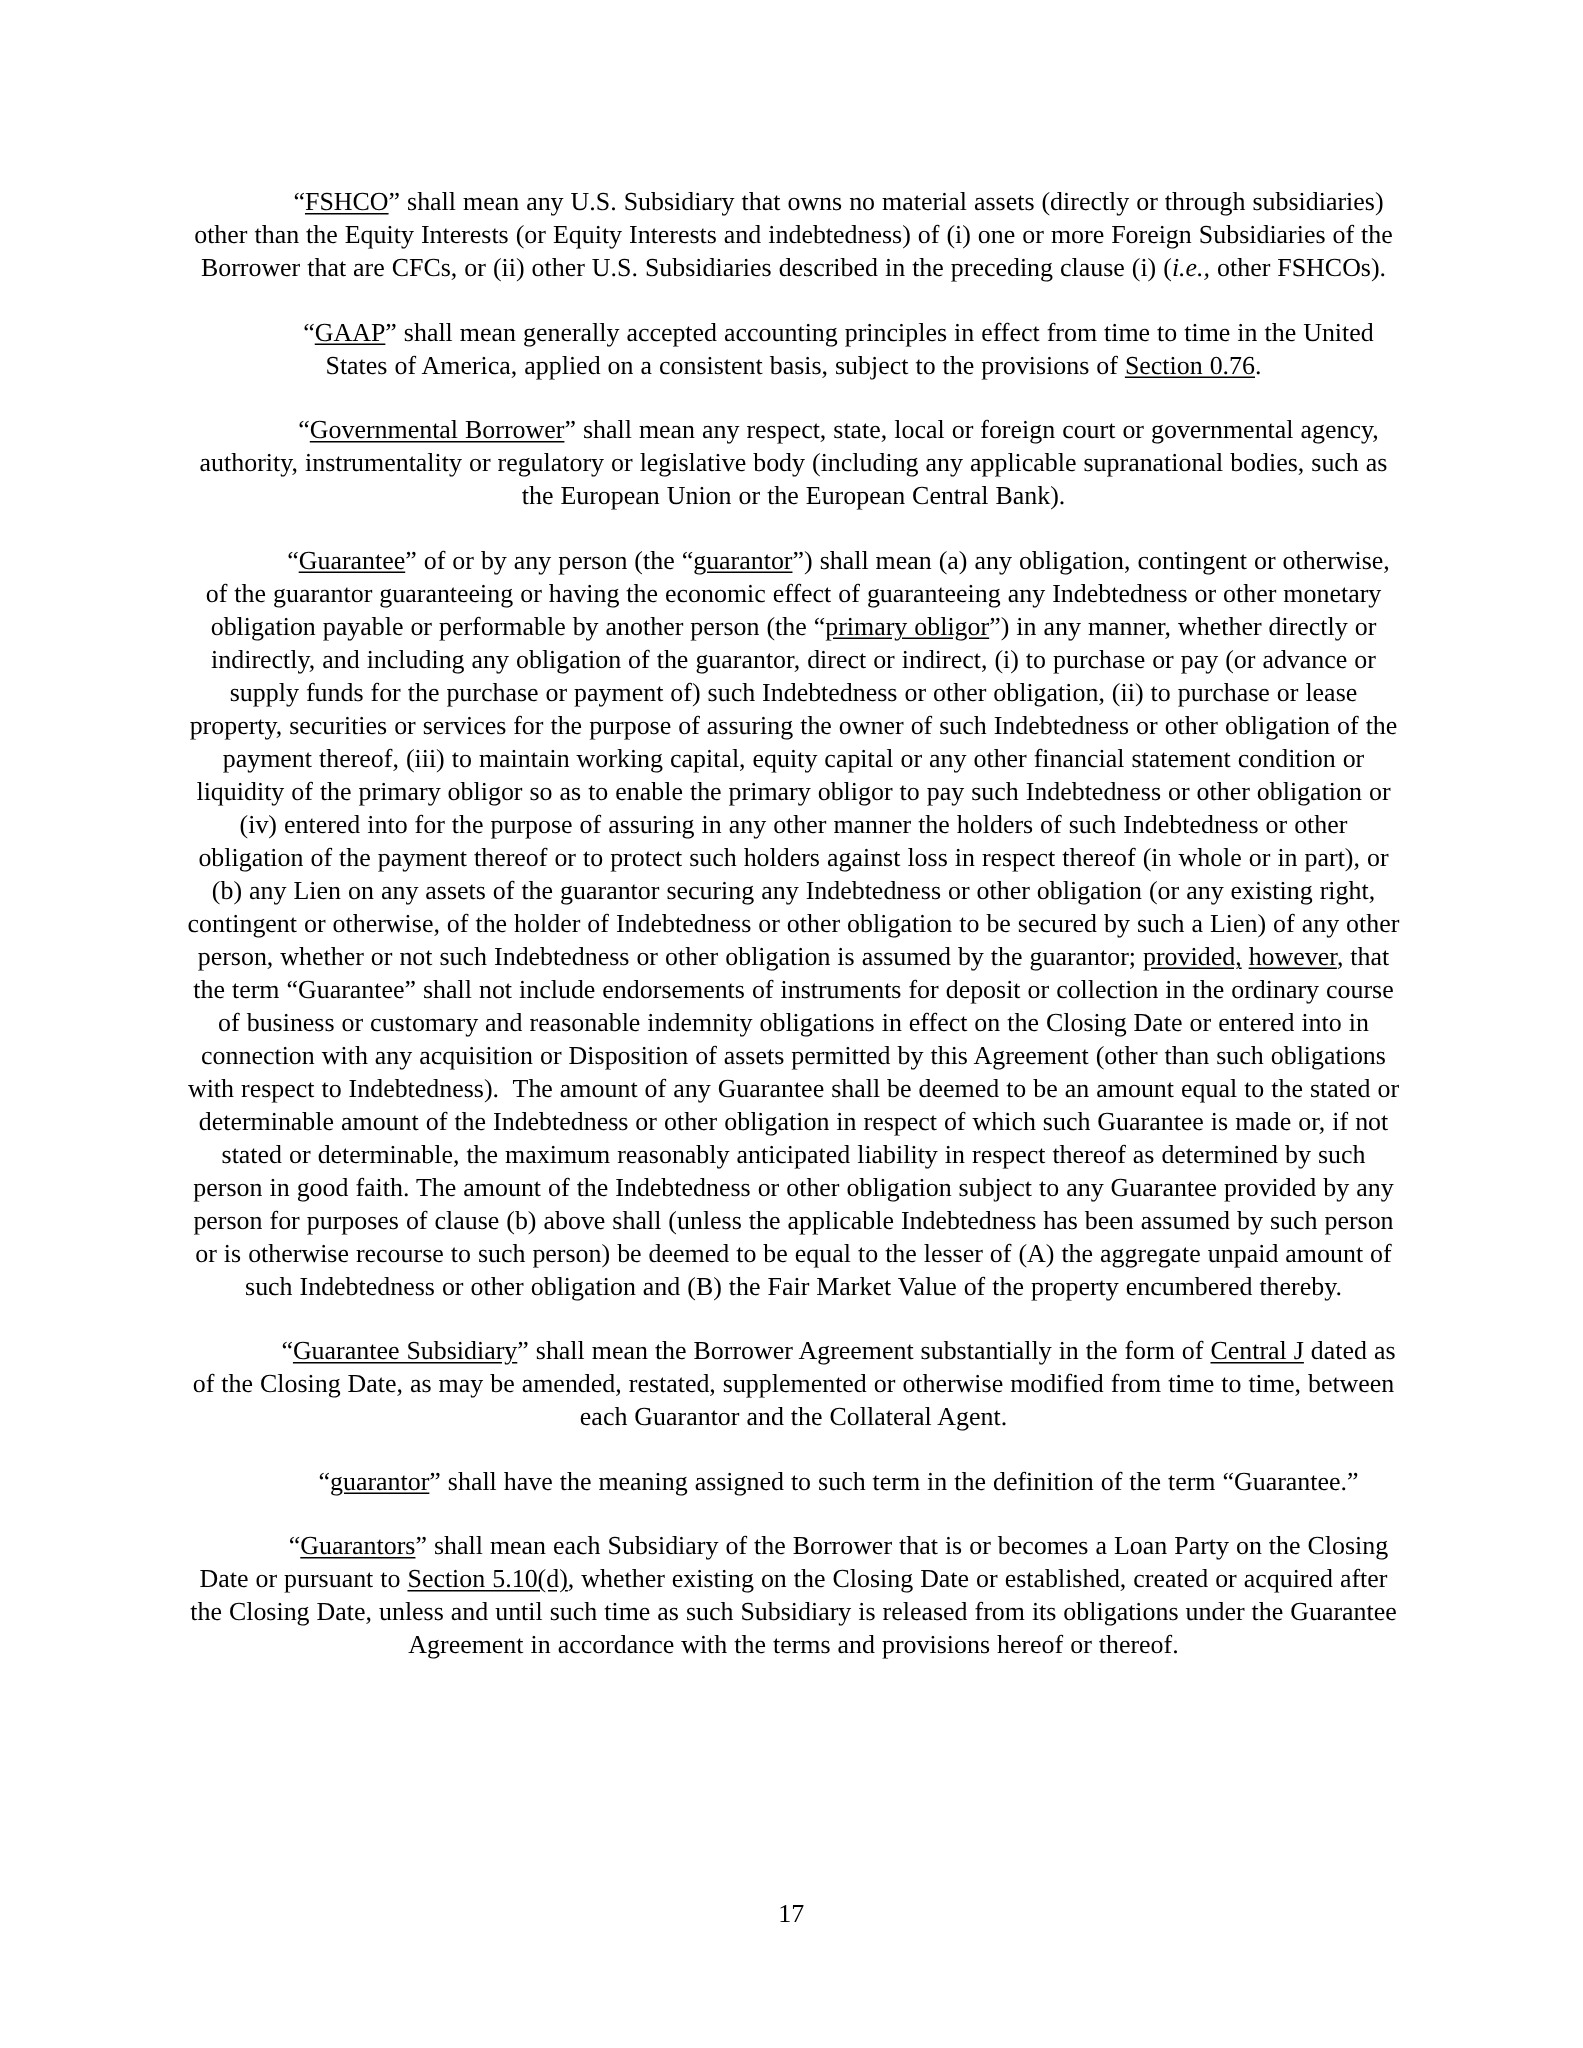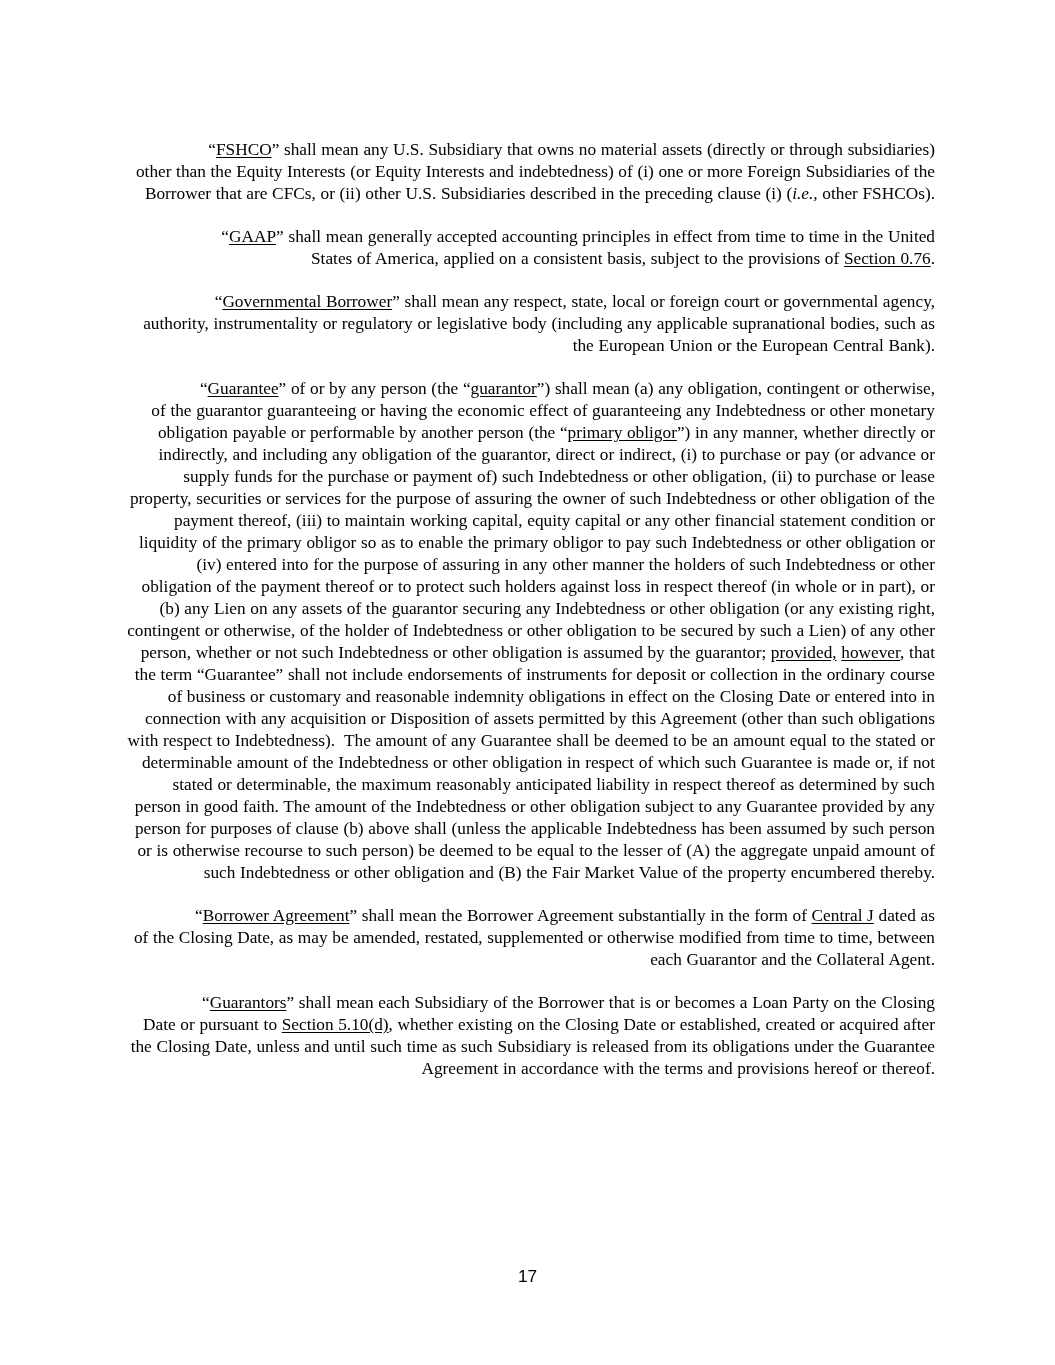--- a/index.html
+++ b/index.html
@@ -15,50 +15,51 @@
     background: #ffffff;
     box-sizing: border-box;
     padding: 124px 120px 0 123px;
     font-family: "Liberation Serif", serif;
     font-size: 17.3px;
     line-height: 22px;
     color: #000000;
     overflow: hidden;
   }
   .doc-body p.para {
-    margin: 15px 0 21px 0;
+    margin: 0 0 21px 0;
     text-indent: 60px;
-    text-align: right;
+    text-align: center;
     word-spacing: 0.02em;
   }
   .doc-body .u {
     text-decoration: underline;
     text-underline-offset: 2px;
   }
   .doc-body .i {
     font-style: italic;
   }
   .page-number {
     position: absolute;
     left: 0;
     right: 0;
     bottom: 78px;
     text-align: center;
-    font-family: Liberation Sans, sans-serif;
+    font-family: Liberation Serif, serif;
     font-size: 17.3px;
     line-height: 22px;
     color: #000000;
   }
 </style>
 </head>
 <body>
 
 <div class="page">
   <div class="doc-body">
       <p class="para"><span>“</span><span class="u">FSHCO</span><span>” shall mean any U.S. Subsidiary that owns no material assets (directly or through subsidiaries) other than the Equity Interests (or Equity Interests and indebtedness) of (i) one or more Foreign Subsidiaries of the Borrower that are CFCs, or (ii) other U.S. Subsidiaries described in the preceding clause (i) (</span><span class="i">i.e.,</span><span> other FSHCOs).</span></p>
       <p class="para"><span>“</span><span class="u">GAAP</span><span>” shall mean generally accepted accounting principles in effect from time to time in the United States of America, applied on a consistent basis, subject to the provisions of </span><span class="u">Section 0.76</span><span>.</span></p>
       <p class="para"><span>“</span><span class="u">Governmental Borrower</span><span>” shall mean any respect, state, local or foreign court or governmental agency, authority, instrumentality or regulatory or legislative body (including any applicable supranational bodies, such as the European Union or the European Central Bank).</span></p>
       <p class="para"><span>“</span><span class="u">Guarantee</span><span>” of or by any person (the “</span><span class="u">guarantor</span><span>”) shall mean (a) any obligation, contingent or otherwise, of the guarantor guaranteeing or having the economic effect of guaranteeing any Indebtedness or other monetary obligation payable or performable by another person (the “</span><span class="u">primary obligor</span><span>”) in any manner, whether directly or indirectly, and including any obligation of the guarantor, direct or indirect, (i) to purchase or pay (or advance or supply funds for the purchase or payment of) such Indebtedness or other obligation, (ii) to purchase or lease property, securities or services for the purpose of assuring the owner of such Indebtedness or other obligation of the payment thereof, (iii) to maintain working capital, equity capital or any other financial statement condition or liquidity of the primary obligor so as to enable the primary obligor to pay such Indebtedness or other obligation or (iv) entered into for the purpose of assuring in any other manner the holders of such Indebtedness or other obligation of the payment thereof or to protect such holders against loss in respect thereof (in whole or in part), or (b) any Lien on any assets of the guarantor securing any Indebtedness or other obligation (or any existing right, contingent or otherwise, of the holder of Indebtedness or other obligation to be secured by such a Lien) of any other person, whether or not such Indebtedness or other obligation is assumed by the guarantor; </span><span class="u">provided,</span><span> </span><span class="u">however</span><span>, that the term “Guarantee” shall not include endorsements of instruments for deposit or collection in the ordinary course of business or customary and reasonable indemnity obligations in effect on the Closing Date or entered into in connection with any acquisition or Disposition of assets permitted by this Agreement (other than such obligations with respect to Indebtedness).&nbsp; The amount of any Guarantee shall be deemed to be an amount equal to the stated or determinable amount of the Indebtedness or other obligation in respect of which such Guarantee is made or, if not stated or determinable, the maximum reasonably anticipated liability in respect thereof as determined by such person in good faith. The amount of the Indebtedness or other obligation subject to any Guarantee provided by any person for purposes of clause (b) above shall (unless the applicable Indebtedness has been assumed by such person or is otherwise recourse to such person) be deemed to be equal to the lesser of (A) the aggregate unpaid amount of such Indebtedness or other obligation and (B) the Fair Market Value of the property encumbered thereby.</span></p>
-      <p class="para"><span>“</span><span class="u">Borrower Agreement</span><span>” shall mean the Borrower Agreement substantially in the form of </span><span class="u">Central J</span><span> dated as of the Closing Date, as may be amended, restated, supplemented or otherwise modified from time to time, between each Guarantor and the Collateral Agent.</span></p>
+      <p class="para"><span>“</span><span class="u">Guarantee Subsidiary</span><span>” shall mean the Borrower Agreement substantially in the form of </span><span class="u">Central J</span><span> dated as of the Closing Date, as may be amended, restated, supplemented or otherwise modified from time to time, between each Guarantor and the Collateral Agent.</span></p>
+      <p class="para"><span>“</span><span class="u">guarantor</span><span>” shall have the meaning assigned to such term in the definition of the term “Guarantee.”</span></p>
       <p class="para"><span>“</span><span class="u">Guarantors</span><span>” shall mean each Subsidiary of the Borrower that is or becomes a Loan Party on the Closing Date or pursuant to </span><span class="u">Section 5.10(d)</span><span>, whether existing on the Closing Date or established, created or acquired after the Closing Date, unless and until such time as such Subsidiary is released from its obligations under the Guarantee Agreement in accordance with the terms and provisions hereof or thereof.</span></p>
     </div>
   <div class="page-number">17</div>
 </div>
 
 </body></html>

